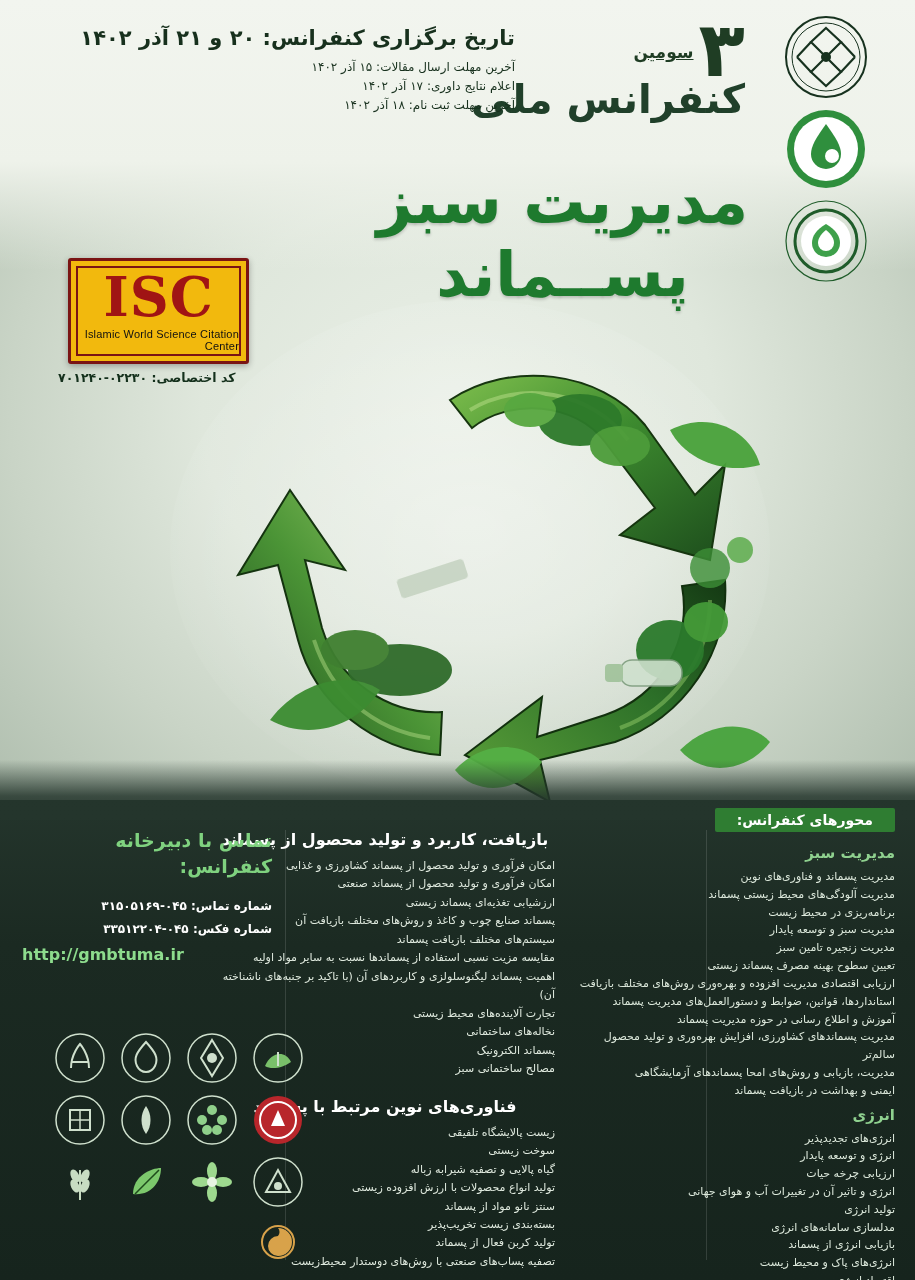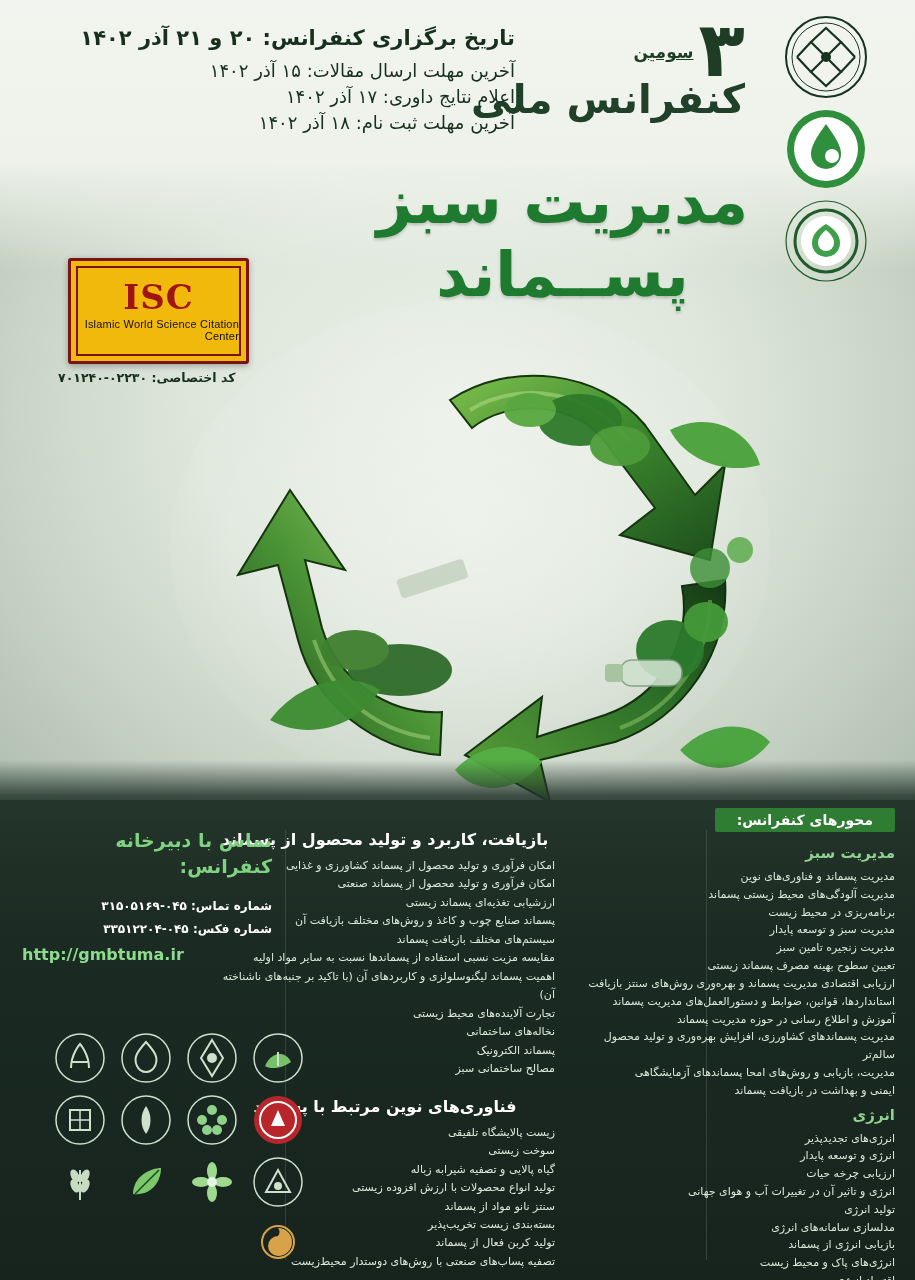--- a/index.html
+++ b/index.html
@@ -42,40 +42,40 @@
   }
   .t-conf{
     font-size:40px;color:#20402a;font-weight:bold;margin-top:-8px;
     letter-spacing:-1px;
   }
   .dates{
     position:absolute;top:26px;right:400px;text-align:right;direction:rtl;
     color:#17301d;
   }
   .date-main{font-size:21px;font-weight:bold;margin-bottom:10px;}
-  .date-line{font-size:18px;margin-bottom:5px;}
+  .date-line{font-size:12px;margin-bottom:5px;}
   .main-title{
     position:absolute;top:165px;right:40px;left:250px;text-align:center;
     font-size:62px;font-weight:bold;color:#1e7a2e;
     text-shadow:0 2px 3px rgba(0,0,0,.18);
     letter-spacing:-1px;
   }
   
   .isc{
     position:absolute;top:258px;left:68px;width:175px;height:100px;
     background:#f2b90d;border:3px solid #7a1414;border-radius:3px;
     box-shadow:0 2px 6px rgba(0,0,0,.3);
   }
   .isc-inner{
     position:absolute;inset:5px;background:#f2b90d;border:2px solid #7a1414;
     display:flex;flex-direction:column;align-items:center;justify-content:center;
   }
   .isc-text{
     font-family:"DejaVu Serif","Liberation Serif",serif;
-    font-size:34px;font-weight:bold;color:#a01414;letter-spacing:1px;line-height:1;
+    font-size:54px;font-weight:bold;color:#a01414;letter-spacing:1px;line-height:1;
   }
   .isc-sub{
     font-size:11px;color:#111;margin-top:4px;letter-spacing:.2px;
     font-family:"Liberation Sans",sans-serif;
   }
   .isc-code{
     position:absolute;top:370px;left:58px;width:200px;text-align:left;
     direction:rtl;font-size:12.5px;color:#14301c;font-weight:bold;
   }
   
@@ -276,21 +276,21 @@
 
     <div class="axes">
       <h3>مدیریت سبز</h3>
       <ul>
         <li>مدیریت پسماند و فناوری‌های نوین</li>
         <li>مدیریت آلودگی‌های محیط زیستی پسماند</li>
         <li>برنامه‌ریزی در محیط زیست</li>
         <li>مدیریت سبز و توسعه پایدار</li>
         <li>مدیریت زنجیره تامین سبز</li>
         <li>تعیین سطوح بهینه مصرف پسماند زیستی</li>
-        <li>ارزیابی اقتصادی مدیریت پسماند و بهره‌وری روش‌های سنتز بازیافت</li>
+        <li>ارزیابی اقتصادی مدیریت افزوده و بهره‌وری روش‌های مختلف بازیافت</li>
         <li>استانداردها، قوانین، ضوابط و دستورالعمل‌های مدیریت پسماند</li>
         <li>آموزش و اطلاع رسانی در حوزه مدیریت پسماند</li>
         <li>مدیریت پسماندهای کشاورزی، افزایش بهره‌وری و تولید محصول سالم‌تر</li>
         <li>مدیریت، بازیابی و روش‌های امحا پسماندهای آزمایشگاهی</li>
         <li>ایمنی و بهداشت در بازیافت پسماند</li>
       </ul>
       <h3>انرژی</h3>
       <ul>
         <li>انرژی‌های تجدیدپذیر</li>
         <li>انرژی و توسعه پایدار</li>

